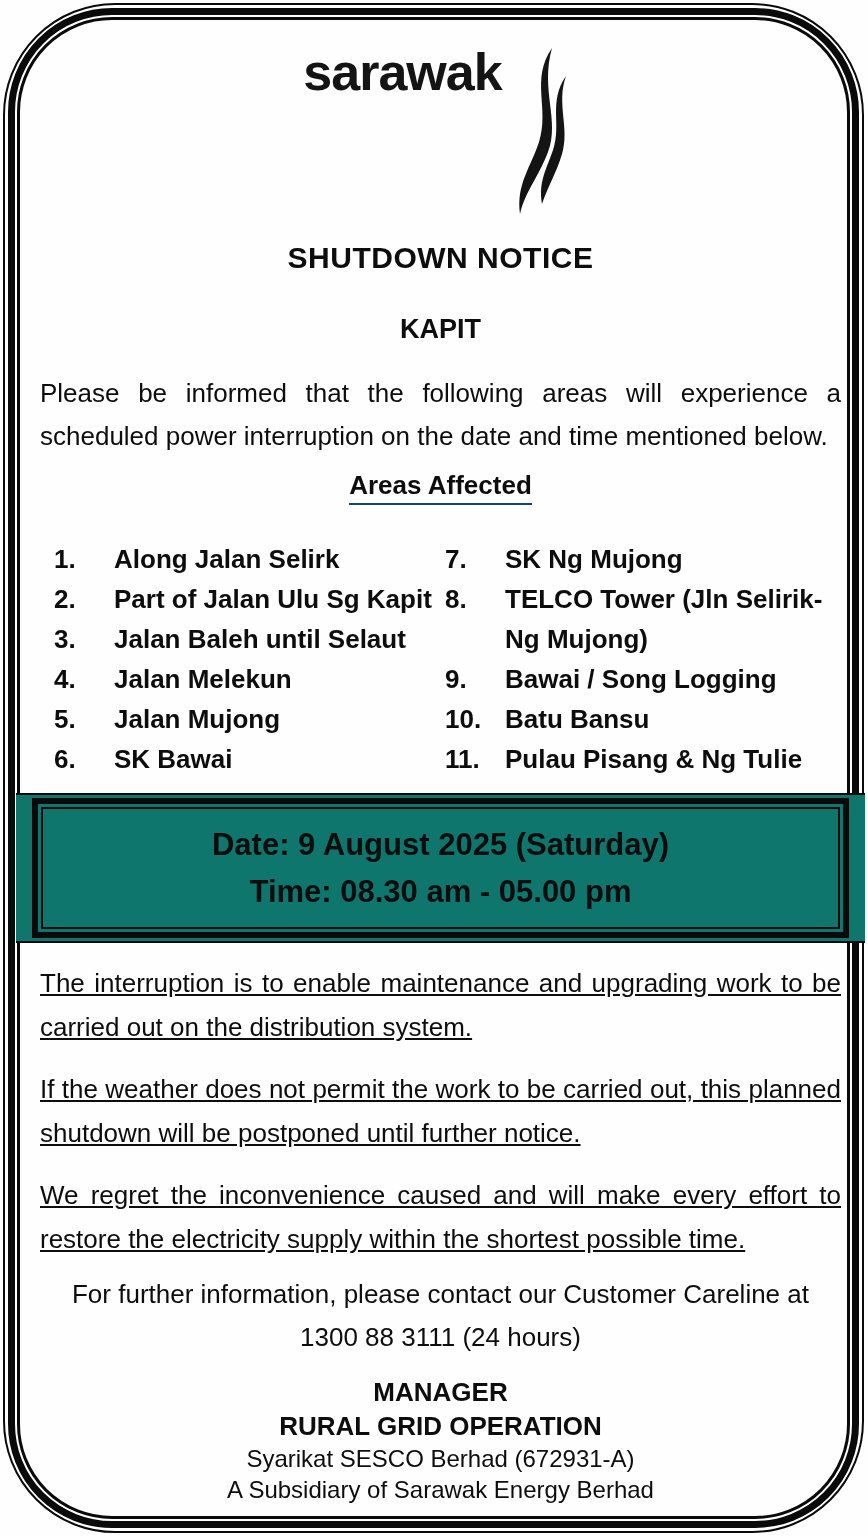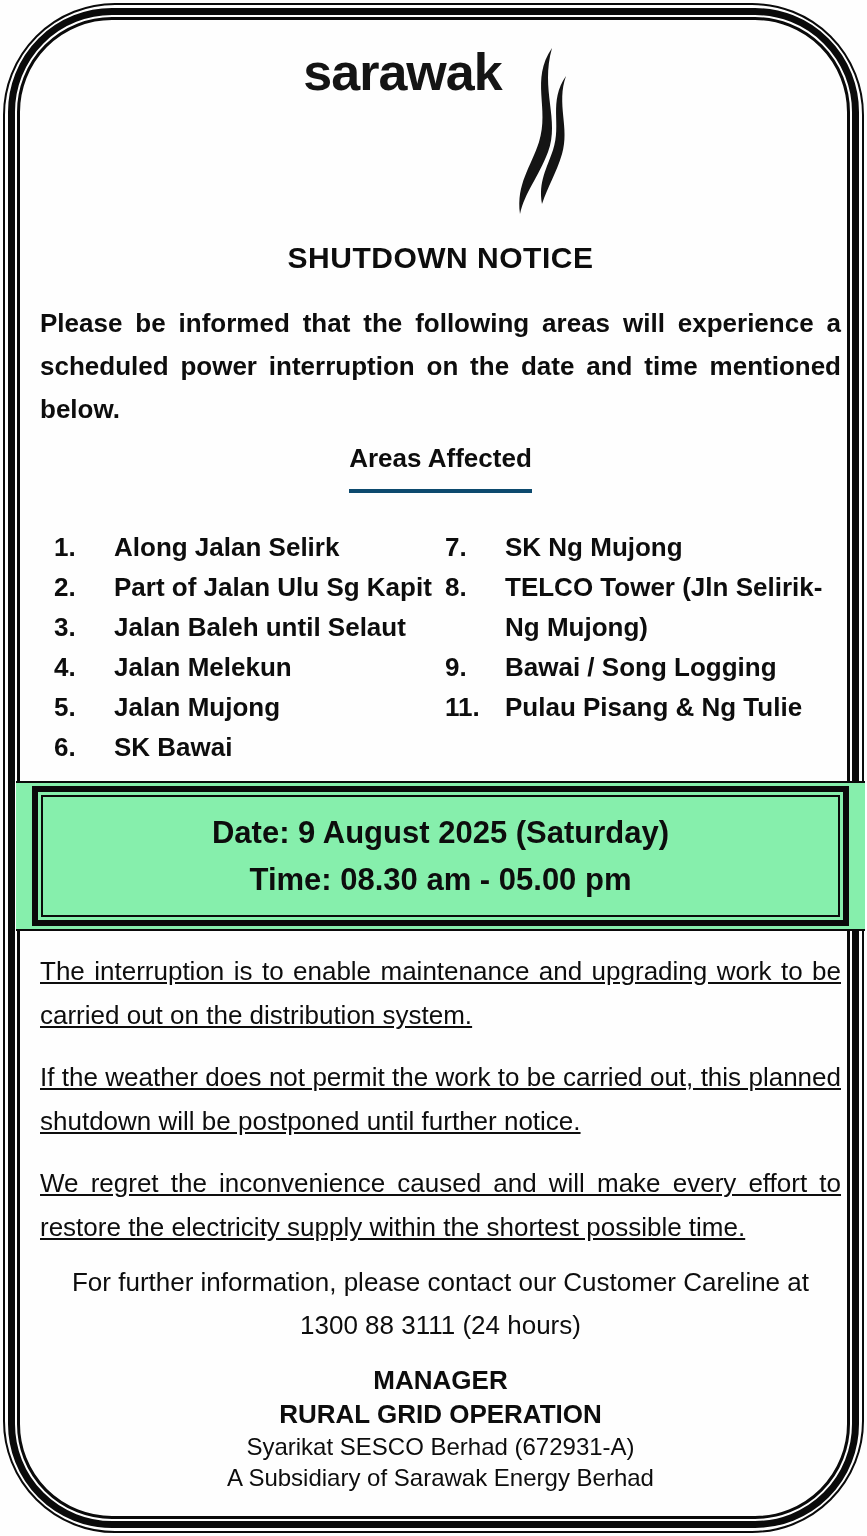--- a/index.html
+++ b/index.html
@@ -38,44 +38,43 @@
     font-size:30px;font-weight:700;letter-spacing:.5px;line-height:36px;
   }
   .kapit{
     margin:36px 0 0;text-align:center;
     font-size:27px;font-weight:700;line-height:34px;
   }
   .intro{
     margin:26px 0 0;
     font-size:26px;line-height:43px;
     text-align:justify;
-    font-weight:bold;
   }
   .areas-heading{
     margin:10px 0 0;text-align:center;font-size:26px;font-weight:700;line-height:34px;
   }
   .areas-heading .underlined{
-    display:inline-block;border-bottom:4px solid #0c4a6e;padding-bottom:14px;
+    display:inline-block;border-bottom:2px solid #0c4a6e;padding-bottom:1px;
   }
   .areas-list{
     display:flex;margin:34px 0 0;
   }
   .areas-col{display:flex;flex-direction:column;}
   .areas-col.left{width:405px;padding-left:14px;box-sizing:border-box;}
   .areas-col.right{flex:1;}
   .area-item{display:flex;font-weight:700;font-size:26px;line-height:40px;}
   .area-num{width:60px;flex:0 0 60px;}
   .area-label{flex:1;}
 
   .date-section{
     position:relative;z-index:3;
     margin:14px -24px 0 -24px;
     border-top:2px solid #0a0a0a;border-bottom:2px solid #0a0a0a;
     padding:3px 16px;
-    background:#86efac;
+    background:#0f766e;
   }
   .date-mid{border:6px solid #0a0a0a;padding:3px;}
   .date-inner{
     border:2px solid #0a0a0a;
     padding:12px 10px;
     text-align:center;
   }
   .date-line{font-size:31px;font-weight:700;line-height:47px;}
 
   .body-para{
@@ -105,20 +104,21 @@
     <div class="logo">
       <span class="logo-text">sarawak</span>
       <svg class="flame" width="64" height="170" viewBox="0 0 64 170" xmlns="http://www.w3.org/2000/svg">
         <path fill="#141414" d="M44 2 C22 34 42 62 31 96 C23 121 8 138 12 168 C17 146 30 132 40 106 C52 74 32 44 44 2 Z"></path>
         <path fill="#141414" d="M58 30 C40 56 54 78 45 104 C39 122 30 136 34 158 C40 140 48 128 54 108 C62 82 48 58 58 30 Z"></path>
       </svg>
     </div>
 
     <h1 class="title">SHUTDOWN NOTICE</h1>
 
+    <h2 class="kapit">KAPIT</h2>
 
     <p class="intro">Please be informed that the following areas will experience a scheduled power interruption on the date and time mentioned below.</p>
 
     <h3 class="areas-heading"><span class="underlined">Areas Affected</span></h3>
 
     <div class="areas-list">
       <div class="areas-col left">
         <div class="area-item">
           <span class="area-num">1.</span>
           <span class="area-label">Along Jalan Selirk</span>
@@ -151,20 +151,24 @@
         </div>
         <div class="area-item">
           <span class="area-num">8.</span>
           <span class="area-label">TELCO Tower (Jln Selirik-Ng Mujong)</span>
         </div>
         <div class="area-item">
           <span class="area-num">9.</span>
           <span class="area-label">Bawai / Song Logging</span>
         </div>
         <div class="area-item">
+          <span class="area-num">10.</span>
+          <span class="area-label">Batu Bansu</span>
+        </div>
+        <div class="area-item">
           <span class="area-num">11.</span>
           <span class="area-label">Pulau Pisang &amp; Ng Tulie</span>
         </div>
       </div>
     </div>
 
     <div class="date-section">
       <div class="date-mid">
         <div class="date-inner">
           <div class="date-line">Date: 9 August 2025 (Saturday)</div>

